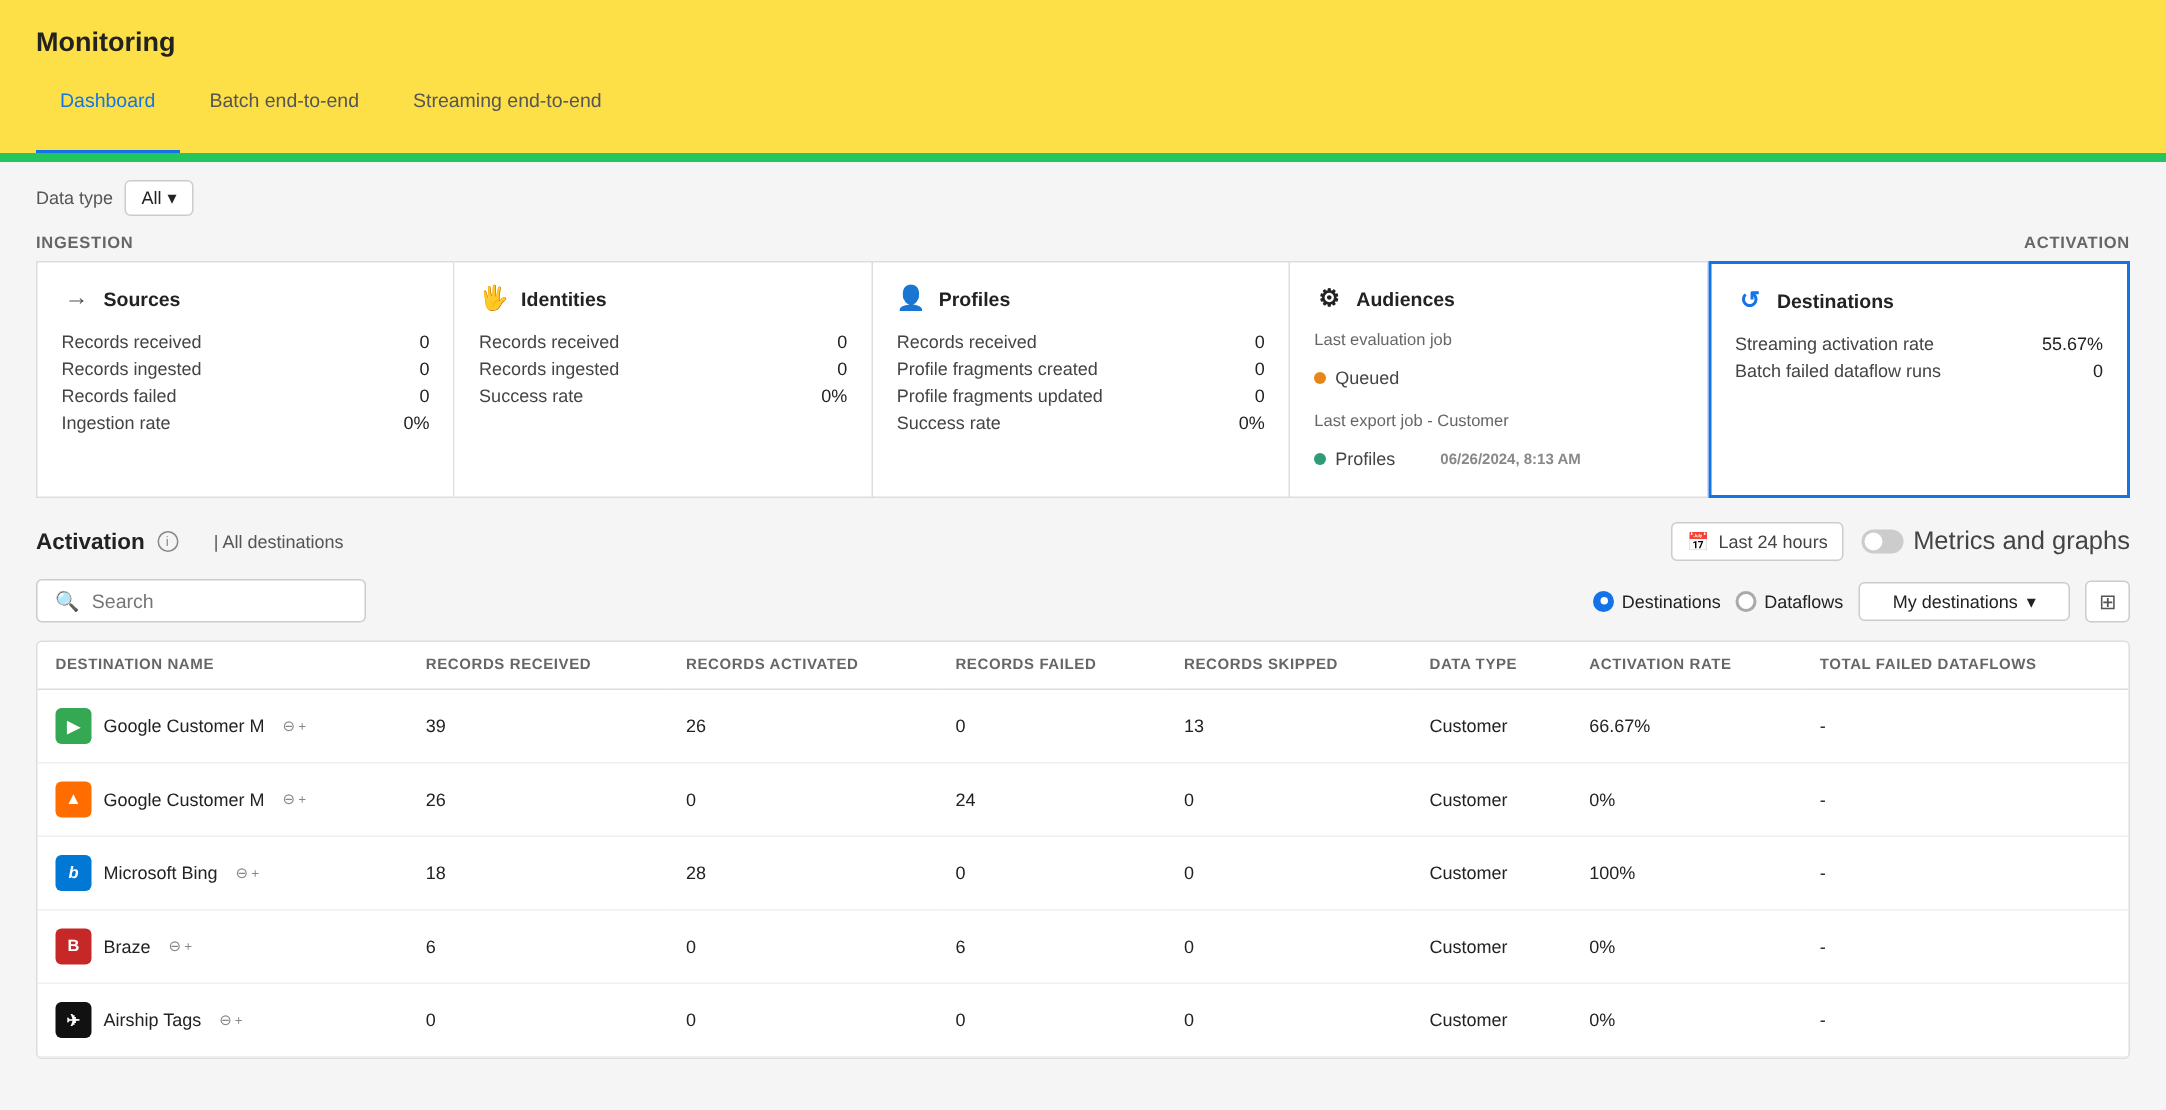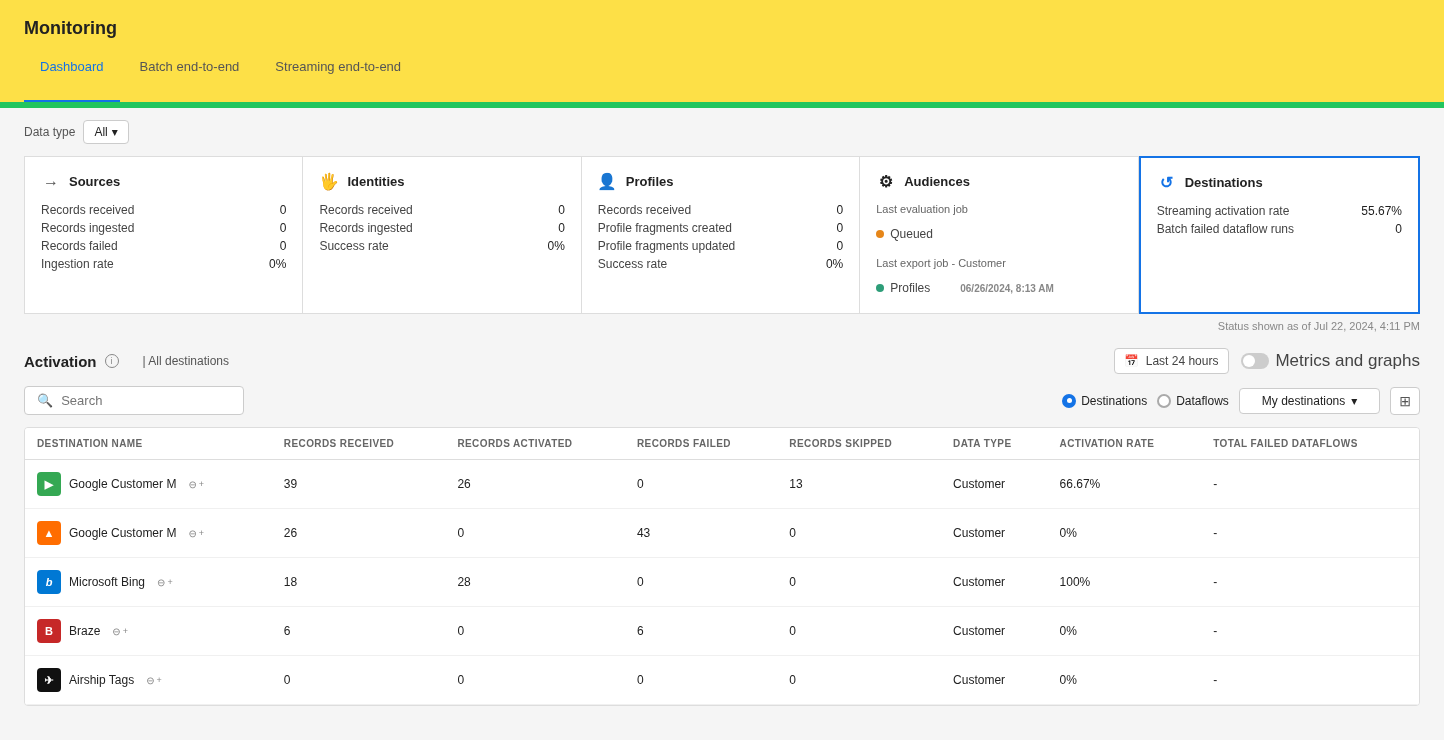--- a/index.html
+++ b/index.html
@@ -91,20 +91,24 @@
   </div>
 
   <div class="filter-bar">
     <span class="filter-label">Data type</span>
     <div class="filter-dropdown">
       <span>All</span>
       <span>▾</span>
     </div>
   </div>
 
+  <div class="section-row">
+    <span class="section-label">INGESTION</span>
+    <span class="section-label">ACTIVATION</span>
+  </div>
 
   <div class="cards-row">
 
     <div class="card">
       <div class="card-title">
         <span class="card-title-icon" style="font-size:16px; color:#555;">→</span>
         <span>Sources</span>
       </div>
       <div class="card-rows">
         <div class="card-row">
@@ -203,23 +207,20 @@
           <span class="val">55.67%</span>
         </div>
         <div class="card-row">
           <span>Batch failed dataflow runs</span>
           <span class="val">0</span>
         </div>
       </div>
     </div>
   </div>
 
-  <div class="status-bar">
-    <span>Status shown as of Jul 22, 2024, 4:11 PM</span>
-  </div>
 
   <div class="activation-section">
     <div class="activation-header">
       <div style="display:flex; align-items:center; gap:8px;">
         <span class="activation-title">Activation</span>
         <span class="info-icon">i</span>
         <span class="all-destinations">| All destinations</span>
       </div>
       <div class="activation-controls">
         <div class="time-filter">
@@ -300,21 +301,21 @@
         <div class="dest-logo" style="background:#ff6d00; color:#fff;">▲</div>
         <span>Google Customer M</span>
         <span style="font-size:10px; color:#888; display:flex; gap:2px; align-items:center; margin-left:4px;">
           <span>⊖</span>
                   <span style="font-size:9px;">+</span>
         </span>
       </div>
     </td>
     <td>26</td>
     <td>0</td>
-    <td>43</td>
+    <td>24</td>
     <td>0</td>
     <td>Customer</td>
     <td>0%</td>
     <td>-</td>
   </tr>
           <tr>
     <td>
       <div class="dest-name-cell">
         <div class="dest-logo" style="background:#0078d4; color:#fff; font-style:italic; font-weight:900;">b</div>
         <span>Microsoft Bing</span>

